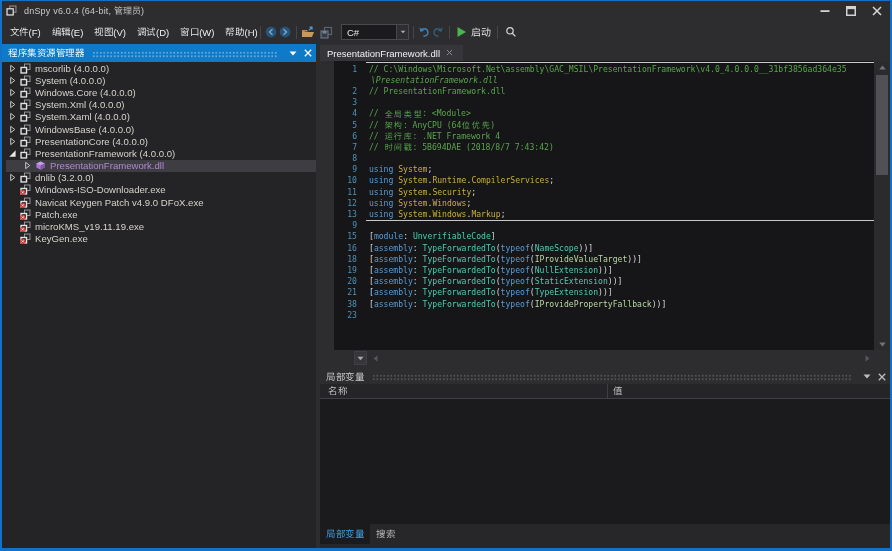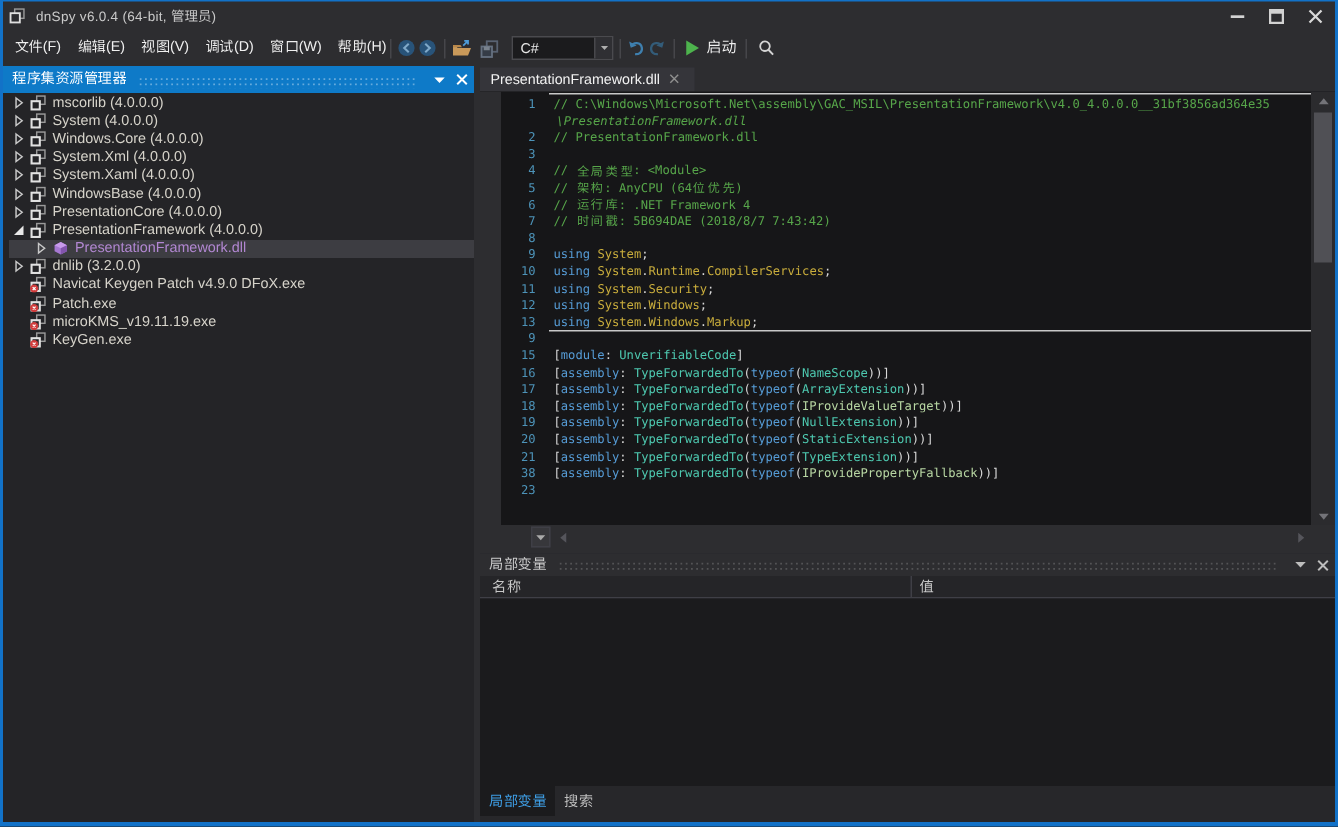--- a/index.html
+++ b/index.html
@@ -379,20 +379,31 @@
           </div>
           <div class="trow">
             <div style="width: 6px; flex: 0 0 auto;"></div>
             <div class="texp"></div>
             <div class="ticon"><svg class="ticonsvg" viewBox="0 0 16 16" width="11" height="11">
                 <rect x="6.5" y="1.5" width="8" height="8" fill="none" stroke="#9a9a9a" stroke-width="1.4"></rect>
                 <rect x="1.5" y="6.5" width="8" height="8" fill="#242427" stroke="#e2e2e2" stroke-width="2"></rect>
                 <circle cx="4" cy="12.2" r="4" fill="#d13c3c"></circle>
                 <path d="M2.6 10.8 L5.4 13.6 M5.4 10.8 L2.6 13.6" fill="none" stroke="#ffffff" stroke-width="1.2"></path>
               </svg></div>
+            <span class="tlabel">Windows-ISO-Downloader.exe</span>
+          </div>
+          <div class="trow">
+            <div style="width: 6px; flex: 0 0 auto;"></div>
+            <div class="texp"></div>
+            <div class="ticon"><svg class="ticonsvg" viewBox="0 0 16 16" width="11" height="11">
+                <rect x="6.5" y="1.5" width="8" height="8" fill="none" stroke="#9a9a9a" stroke-width="1.4"></rect>
+                <rect x="1.5" y="6.5" width="8" height="8" fill="#242427" stroke="#e2e2e2" stroke-width="2"></rect>
+                <circle cx="4" cy="12.2" r="4" fill="#d13c3c"></circle>
+                <path d="M2.6 10.8 L5.4 13.6 M5.4 10.8 L2.6 13.6" fill="none" stroke="#ffffff" stroke-width="1.2"></path>
+              </svg></div>
             <span class="tlabel">Navicat Keygen Patch v4.9.0 DFoX.exe</span>
           </div>
           <div class="trow">
             <div style="width: 6px; flex: 0 0 auto;"></div>
             <div class="texp"></div>
             <div class="ticon"><svg class="ticonsvg" viewBox="0 0 16 16" width="11" height="11">
                 <rect x="6.5" y="1.5" width="8" height="8" fill="none" stroke="#9a9a9a" stroke-width="1.4"></rect>
                 <rect x="1.5" y="6.5" width="8" height="8" fill="#242427" stroke="#e2e2e2" stroke-width="2"></rect>
                 <circle cx="4" cy="12.2" r="4" fill="#d13c3c"></circle>
                 <path d="M2.6 10.8 L5.4 13.6 M5.4 10.8 L2.6 13.6" fill="none" stroke="#ffffff" stroke-width="1.2"></path>
@@ -479,21 +490,20 @@
                   </svg>: 5B694DAE (2018/8/7 7:43:42)</span></span></div>
             <div class="crow"><span class="ln">8</span><span class="ctext"></span></div>
             <div class="crow"><span class="ln">9</span><span class="ctext"><span class="tk-kw">using</span><span class="tk-pl"> </span><span class="tk-ns">System</span><span class="tk-pl">;</span></span></div>
             <div class="crow"><span class="ln">10</span><span class="ctext"><span class="tk-kw">using</span><span class="tk-pl"> </span><span class="tk-ns">System</span><span class="tk-pl">.</span><span class="tk-ns">Runtime</span><span class="tk-pl">.</span><span class="tk-ns">CompilerServices</span><span class="tk-pl">;</span></span></div>
             <div class="crow"><span class="ln">11</span><span class="ctext"><span class="tk-kw">using</span><span class="tk-pl"> </span><span class="tk-ns">System</span><span class="tk-pl">.</span><span class="tk-ns">Security</span><span class="tk-pl">;</span></span></div>
             <div class="crow"><span class="ln">12</span><span class="ctext"><span class="tk-kw">using</span><span class="tk-pl"> </span><span class="tk-ns">System</span><span class="tk-pl">.</span><span class="tk-ns">Windows</span><span class="tk-pl">;</span></span></div>
             <div class="crow"><span class="ln">13</span><span class="ctext"><span class="tk-kw">using</span><span class="tk-pl"> </span><span class="tk-ns">System</span><span class="tk-pl">.</span><span class="tk-ns">Windows</span><span class="tk-pl">.</span><span class="tk-ns">Markup</span><span class="tk-pl">;</span></span></div>
             <div class="crow"><span class="ln">9</span><span class="ctext"></span></div>
             <div class="crow"><span class="ln">15</span><span class="ctext"><span class="tk-pl">[</span><span class="tk-kw">module</span><span class="tk-pl">: </span><span class="tk-ty">UnverifiableCode</span><span class="tk-pl">]</span></span></div>
             <div class="crow"><span class="ln">16</span><span class="ctext"><span class="tk-pl">[</span><span class="tk-kw">assembly</span><span class="tk-pl">: </span><span class="tk-ty">TypeForwardedTo</span><span class="tk-pl">(</span><span class="tk-kw">typeof</span><span class="tk-pl">(</span><span class="tk-ty">NameScope</span><span class="tk-pl">))]</span></span></div>
-            <div class="crow"><span class="ln">17</span><span class="ctext"><span class="tk-pl">[</span><span class="tk-kw">assembly</span><span class="tk-pl">: </span><span class="tk-ty">TypeForwardedTo</span><span class="tk-pl">(</span><span class="tk-kw">typeof</span><span class="tk-pl">(</span><span class="tk-ty">ArrayExtension</span><span class="tk-pl">))]</span></span></div>
             <div class="crow"><span class="ln">18</span><span class="ctext"><span class="tk-pl">[</span><span class="tk-kw">assembly</span><span class="tk-pl">: </span><span class="tk-ty">TypeForwardedTo</span><span class="tk-pl">(</span><span class="tk-kw">typeof</span><span class="tk-pl">(</span><span class="tk-if">IProvideValueTarget</span><span class="tk-pl">))]</span></span></div>
             <div class="crow"><span class="ln">19</span><span class="ctext"><span class="tk-pl">[</span><span class="tk-kw">assembly</span><span class="tk-pl">: </span><span class="tk-ty">TypeForwardedTo</span><span class="tk-pl">(</span><span class="tk-kw">typeof</span><span class="tk-pl">(</span><span class="tk-ty">NullExtension</span><span class="tk-pl">))]</span></span></div>
             <div class="crow"><span class="ln">20</span><span class="ctext"><span class="tk-pl">[</span><span class="tk-kw">assembly</span><span class="tk-pl">: </span><span class="tk-ty">TypeForwardedTo</span><span class="tk-pl">(</span><span class="tk-kw">typeof</span><span class="tk-pl">(</span><span class="tk-ty">StaticExtension</span><span class="tk-pl">))]</span></span></div>
             <div class="crow"><span class="ln">21</span><span class="ctext"><span class="tk-pl">[</span><span class="tk-kw">assembly</span><span class="tk-pl">: </span><span class="tk-ty">TypeForwardedTo</span><span class="tk-pl">(</span><span class="tk-kw">typeof</span><span class="tk-pl">(</span><span class="tk-ty">TypeExtension</span><span class="tk-pl">))]</span></span></div>
             <div class="crow"><span class="ln">38</span><span class="ctext"><span class="tk-pl">[</span><span class="tk-kw">assembly</span><span class="tk-pl">: </span><span class="tk-ty">TypeForwardedTo</span><span class="tk-pl">(</span><span class="tk-kw">typeof</span><span class="tk-pl">(</span><span class="tk-if">IProvidePropertyFallback</span><span class="tk-pl">))]</span></span></div>
             <div class="crow"><span class="ln">23</span><span class="ctext"></span></div>
             <div class="markline" style="top: -1px;"></div>
             <div class="markline" style="top: 156.8px;"></div>
           </div>
         <div id="vscroll">

